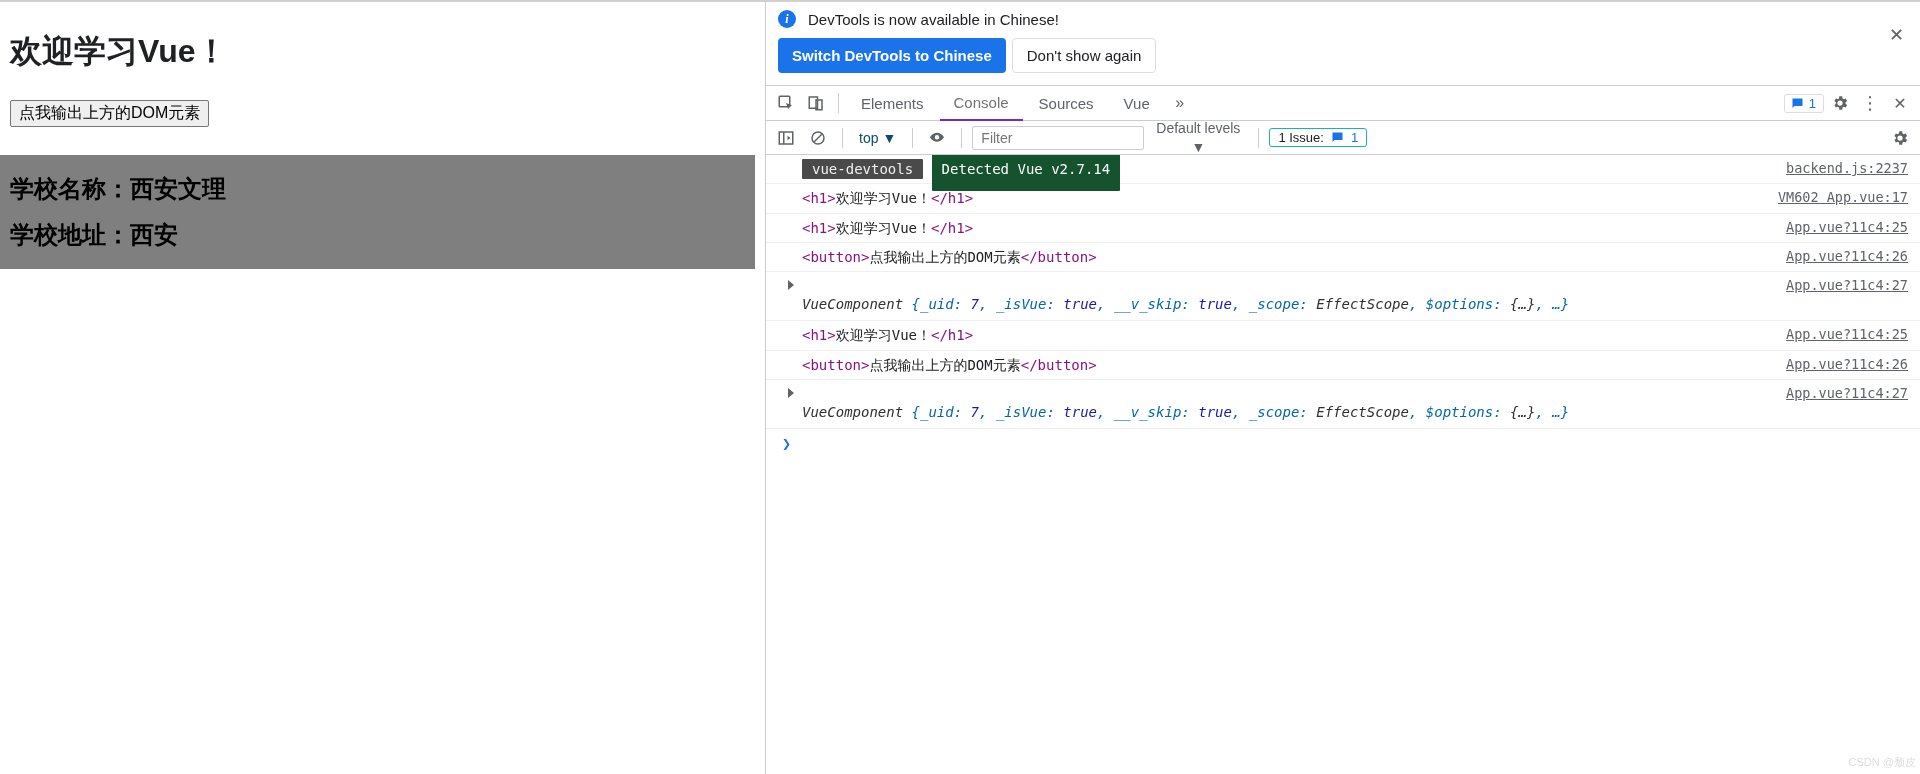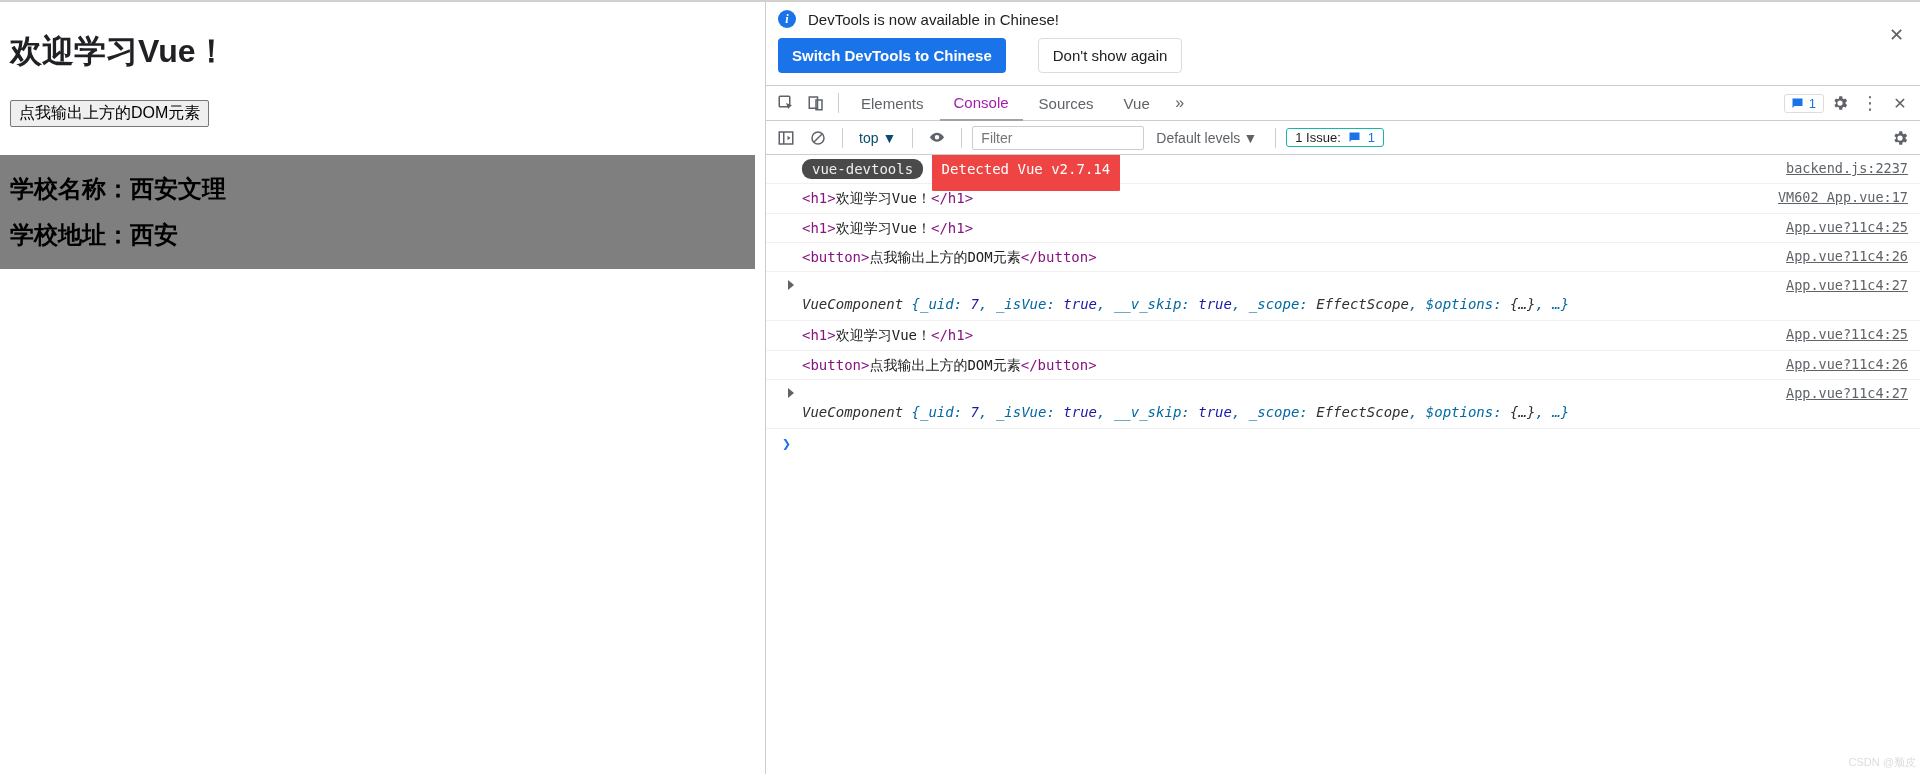--- a/index.html
+++ b/index.html
@@ -92,21 +92,21 @@
   .btn-blue {
     background: #1a73e8; color: #fff;
     border: none; border-radius: 4px;
     font-size: 15px; font-weight: 600;
     padding: 8px 14px; cursor: pointer;
   }
   .btn-white {
     background: #fff; color: #202124;
     border: 1px solid #dadce0; border-radius: 4px;
     font-size: 15px; font-weight: 500;
-    padding: 8px 14px; cursor: pointer; margin-left: 26px;
+    padding: 8px 14px; cursor: pointer;
   }
 
   
   .tabs-row {
     display: flex; align-items: center;
     border-top: 1px solid #cacdd1;
     border-bottom: 1px solid #cacdd1;
     height: 36px;
     padding: 0 6px;
     gap: 2px;
@@ -120,21 +120,21 @@
   .tool-icon svg { width: 18px; height: 18px; }
   .vsep { width:1px; height:20px; background:#cacdd1; margin:0 6px; }
   .tab {
     padding: 0 14px;
     height: 100%;
     display: flex; align-items: center;
     font-size: 15px;
     color: #5f6368;
     cursor: pointer;
   }
-  .tab.active { color: #a21caf; border-bottom: 2px solid #a3a3a3; margin-bottom:-1px; font-weight:500;}
+  .tab.active { color: #737373; border-bottom: 2px solid #6d28d9; margin-bottom:-1px; font-weight:500;}
   .spacer { flex: 1; }
   .badge-box {
     display: flex; align-items: center; gap: 4px;
     border: 1px solid #dadce0; border-radius: 3px;
     padding: 1px 7px 1px 5px;
     font-size: 13px; color: #1a73e8;
     cursor: pointer;
   }
   .badge-box svg { width:15px; height:15px; fill:#1a73e8; }
 
@@ -151,21 +151,21 @@
     font-size: 14px; color: #0c4a6e;
     padding: 0 6px; cursor: pointer;
   }
   .filter-input {
     border: 1px solid #cacdd1;
     border-radius: 2px;
     height: 24px; width: 172px;
     padding: 0 8px; font-size: 14px;
     color: #5f6368;
   }
-  .levels { font-size: 14px; color: #5f6368; padding:0 8px; cursor:pointer; display:flex; align-items:center; gap:3px;}
+  .levels { font-size: 14px; color: #5f6368; padding:0 8px; cursor:pointer; display:flex; align-items:center; gap:3px;flex-direction:column;}
   .issues-box {
     display:flex; align-items:center; gap:6px;
     border:1px solid #14b8a6; border-radius:3px;
     padding:1px 8px; font-size:13px; cursor:pointer;
   }
   .issues-box .lbl { color:#202124; }
 
   
   .console-body { flex:1; overflow:auto; font-family: Menlo, Consolas, monospace; font-size:14px; }
   .msg {
@@ -183,24 +183,24 @@
   .expand-tri {
     position:absolute; left:22px; top:8px;
     width:0; height:0;
     border-top:5px solid transparent;
     border-bottom:5px solid transparent;
     border-left:6px solid #5f6368;
     cursor:pointer;
   }
   .tag-dark {
     background:#4a4a4a; color:#eee;
-    padding:2px 10px; border-radius:9px;
+    padding:2px 10px; border-radius:1px;
   }
   .tag-green {
-    background:#ef4444; color:#fff;
+    background:#14532d; color:#fff;
     padding:14px 10px; border-radius:1px;
   }
   .c-tag { color:#881280; }
   .c-text { color:#202124; }
   .c-obj-ital { font-style: italic; color:#303030; }
   .c-key { font-style: italic; color:#0369a1; }
   .c-val-num { color:#1a1aa6; font-style:italic;}
   .c-val-bool { color:#1a1aa6; font-style:italic;}
   .prompt-line {
     padding: 6px 10px 6px 16px;

